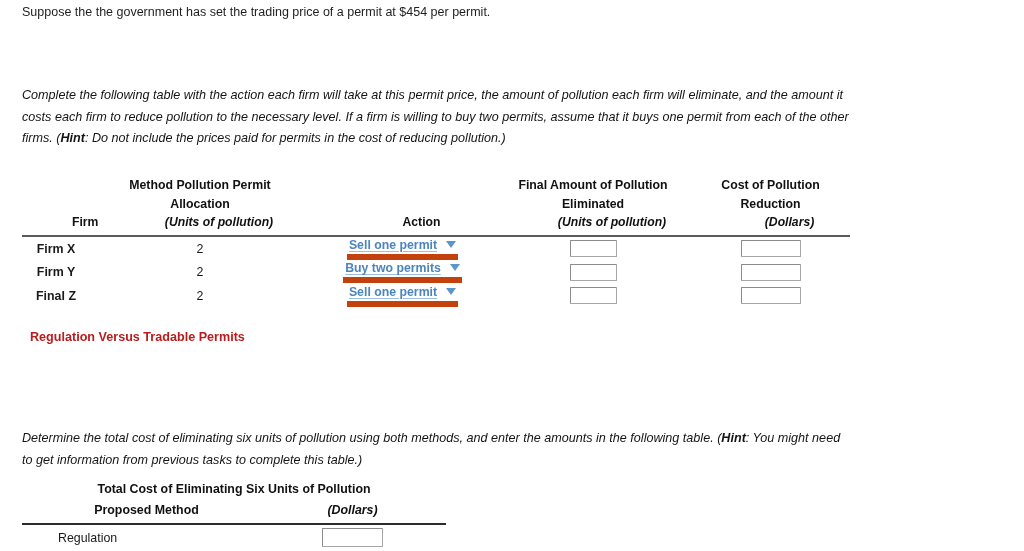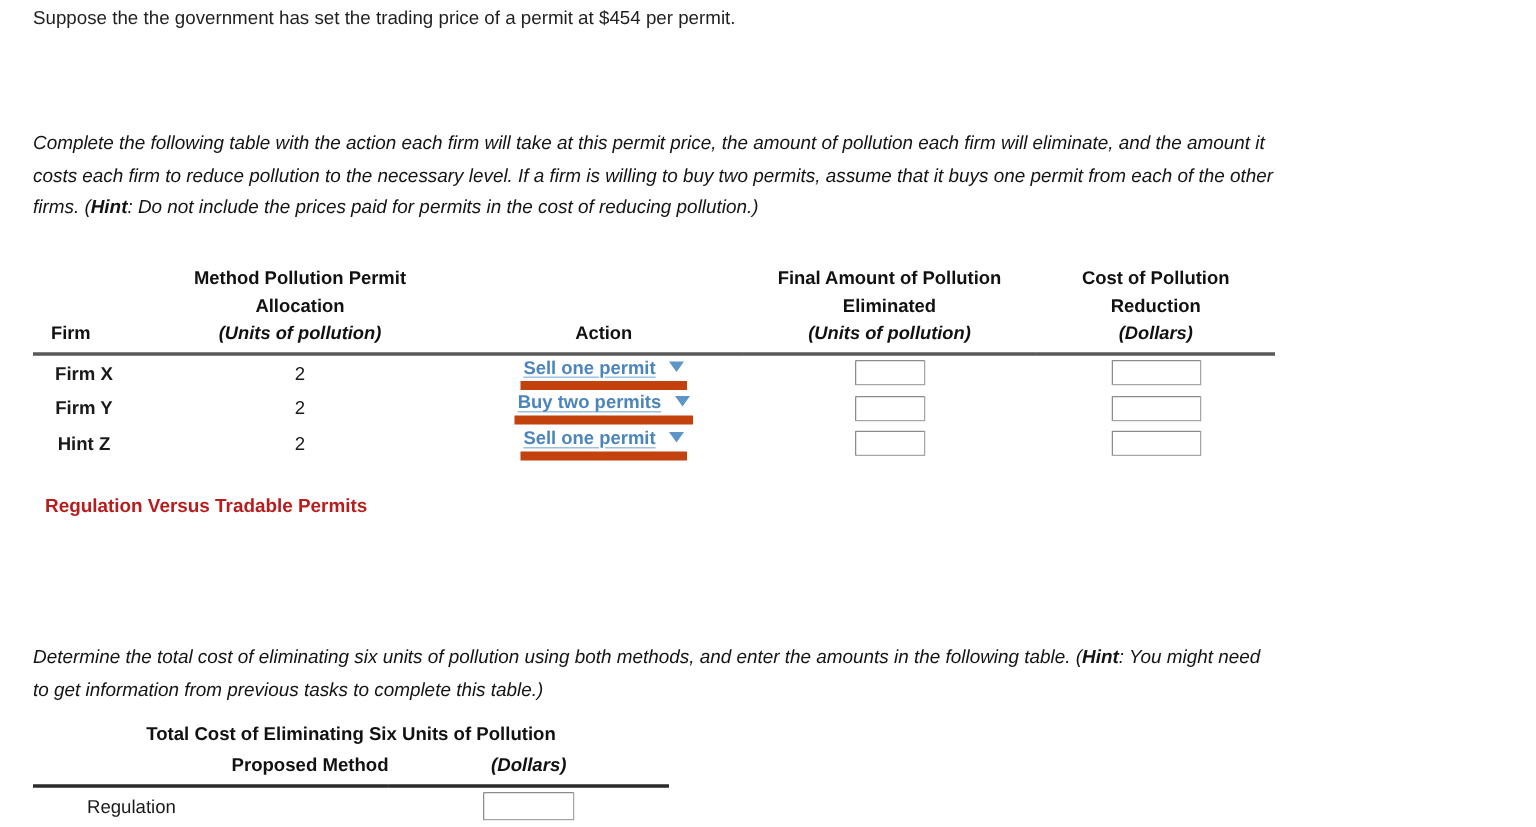--- a/index.html
+++ b/index.html
@@ -85,20 +85,21 @@
   .hdr-stack {
     display: block;
     line-height: 18.5px;
   }
   .hdr-units {
     display: block;
     font-style: italic;
     font-weight: bold;
     font-size: 12.2px;
     line-height: 19px;
+    margin-left: 38px;
   }
   .hdr-spacer { display: block; line-height: 18.5px; visibility: hidden; }
   .th-firm {
     text-align: left !important;
     padding-left: 12px !important;
   }
   .permit-table thead tr.head-rule th {
     border-bottom: 2.5px solid #595959;
     height: 3px;
     padding: 0;
@@ -205,21 +206,21 @@
     vertical-align: bottom;
     text-align: center;
     color: #111;
   }
   .cost-title-cell {
     text-align: center;
     line-height: 19px;
     padding-bottom: 1px !important;
   }
   .cost-table .th-method {
-    text-align: right;
+    text-align: center;
     padding-left: 12px !important;
     line-height: 20px;
   }
   .cost-table .th-dollars {
     font-style: italic;
     font-weight: bold;
     line-height: 20px;
   }
   .cost-table thead tr.head-rule th {
     border-bottom: 2px solid #2b2b2b;
@@ -321,21 +322,21 @@
             </span>
           </td>
           <td>
             <input class="cell-input" type="text" value="" style="">
           </td>
           <td>
             <input class="cell-input wide" type="text" value="" style="">
           </td>
         </tr>
         <tr>
-          <td class="td-firm">Hint Z</td>
+          <td class="td-firm">Final Z</td>
           <td class="td-alloc">2</td>
           <td>
             <span class="dropdown">
               <span class="dd-label">Sell one permit</span><span class="dd-caret"></span>
             </span>
           </td>
           <td>
             <input class="cell-input" type="text" value="" style="">
           </td>
           <td>

